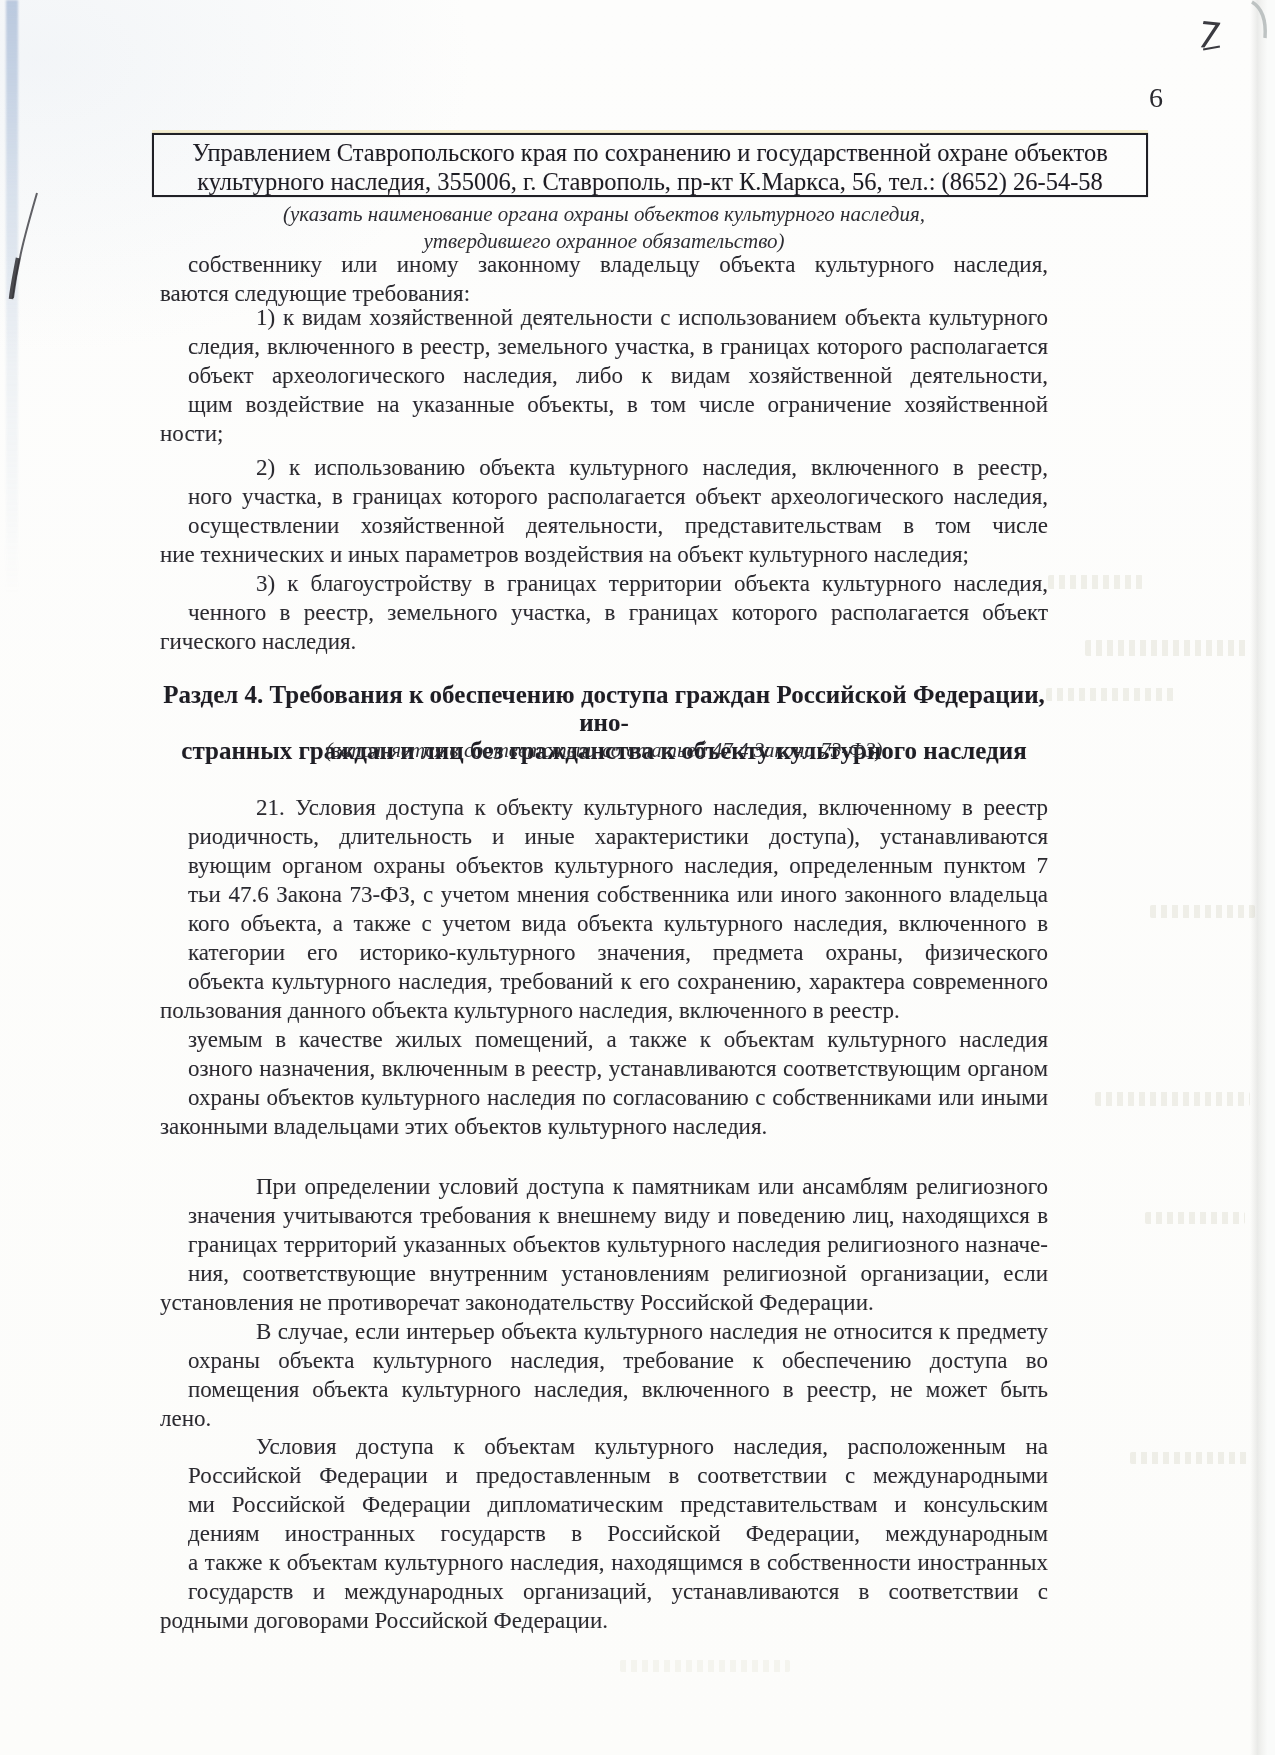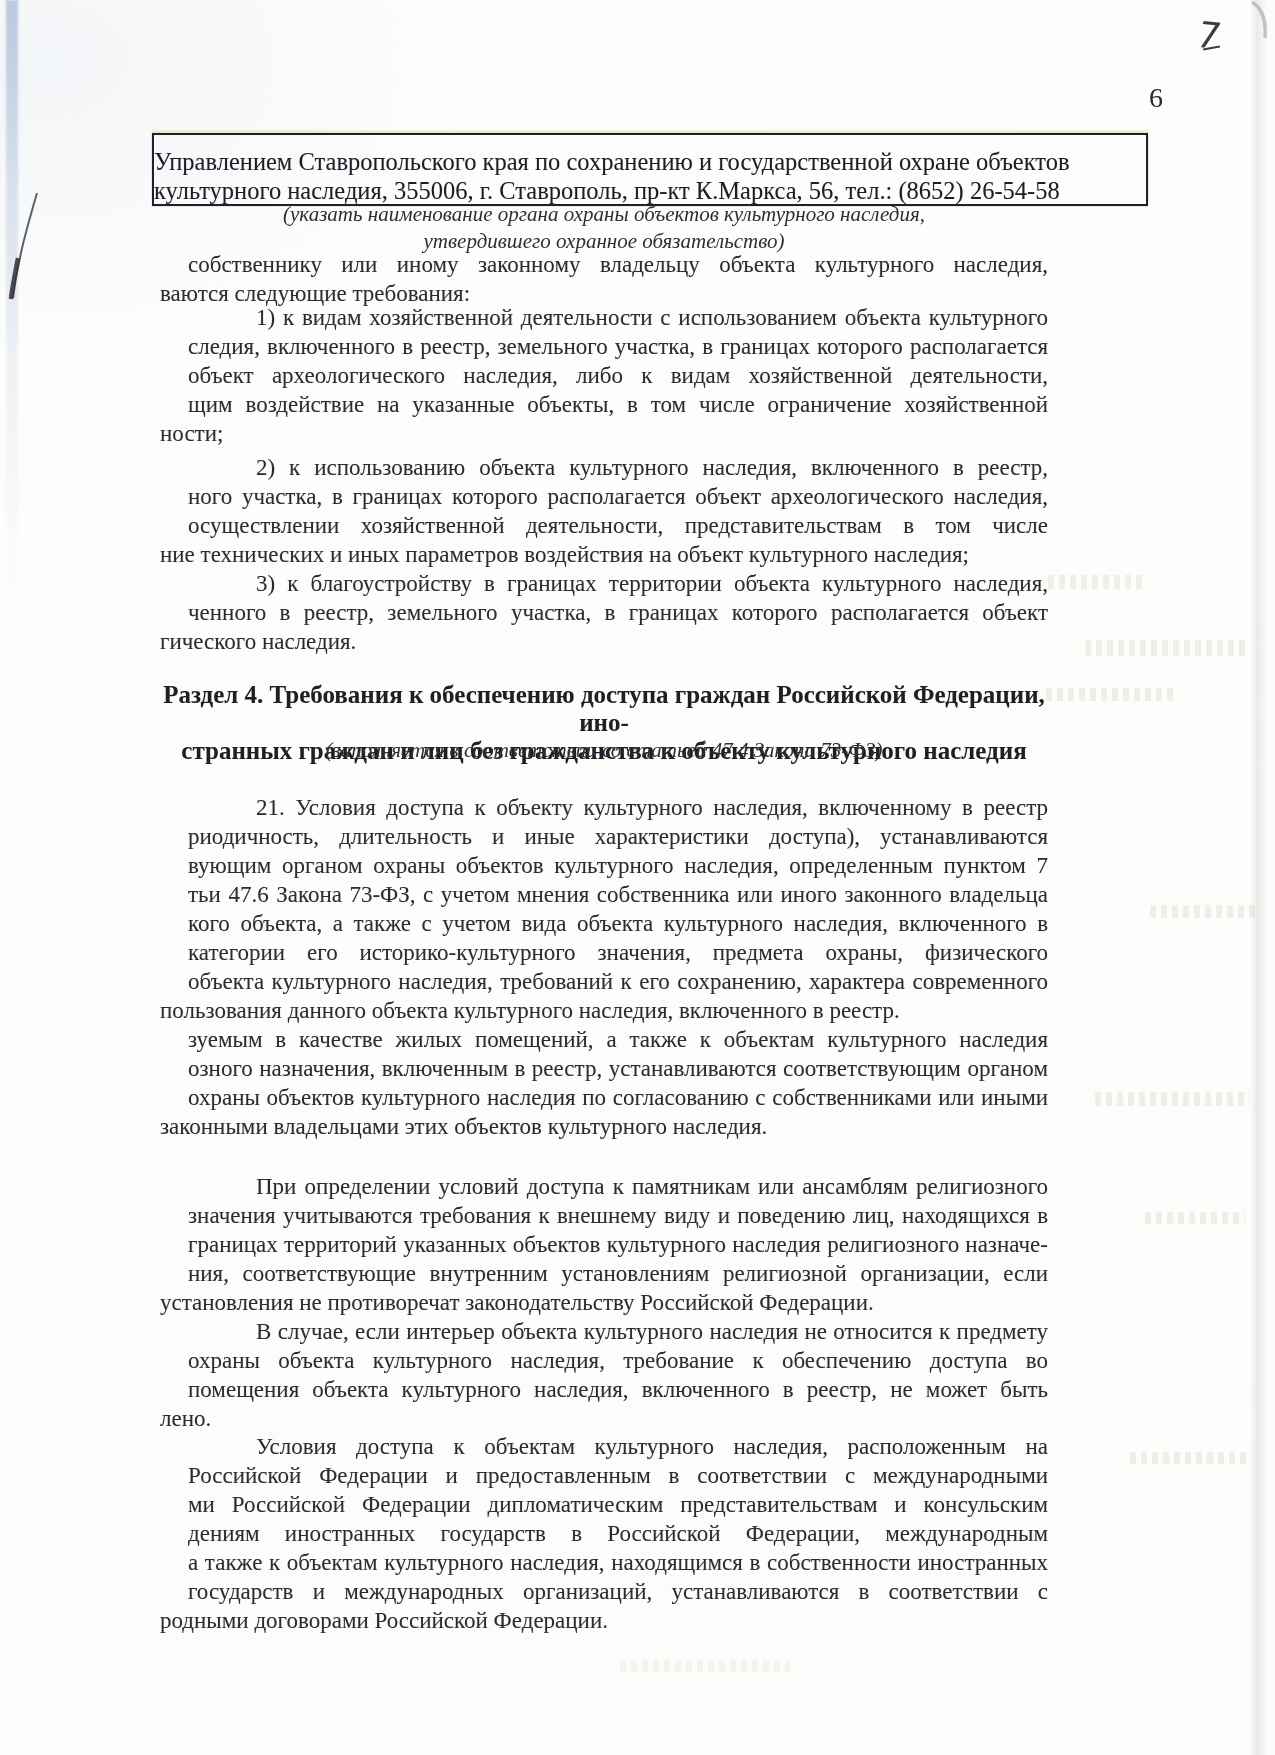--- a/index.html
+++ b/index.html
@@ -50,21 +50,22 @@
   }
   .pageno{
     position:absolute;left:1136px;top:82px;width:40px;
     font-size:28px;color:#2a2a30;text-align:center;
   }
   
   .headerbox{
     position:absolute;left:152px;top:133px;width:992px;height:57px;
     border:2px solid #202026;
     box-shadow:0 -3px 0 rgba(232,212,125,0.35), 0 0 1px rgba(60,60,70,0.5);
-    padding-top:12px;
+    padding-top:3px;
+    text-align:center;
   }
   .hb-line{
     font-size:24.5px;line-height:29px;color:#1d1d23;
     white-space:nowrap;
     text-shadow:0.5px 0 0 rgba(170,60,60,0.12), -0.5px 0 0 rgba(60,110,170,0.12);
   }
   .caption{
     position:absolute;left:160px;top:201px;width:888px;text-align:center;
     font-style:italic;font-size:21px;line-height:27px;color:#2e2e34;
   }

